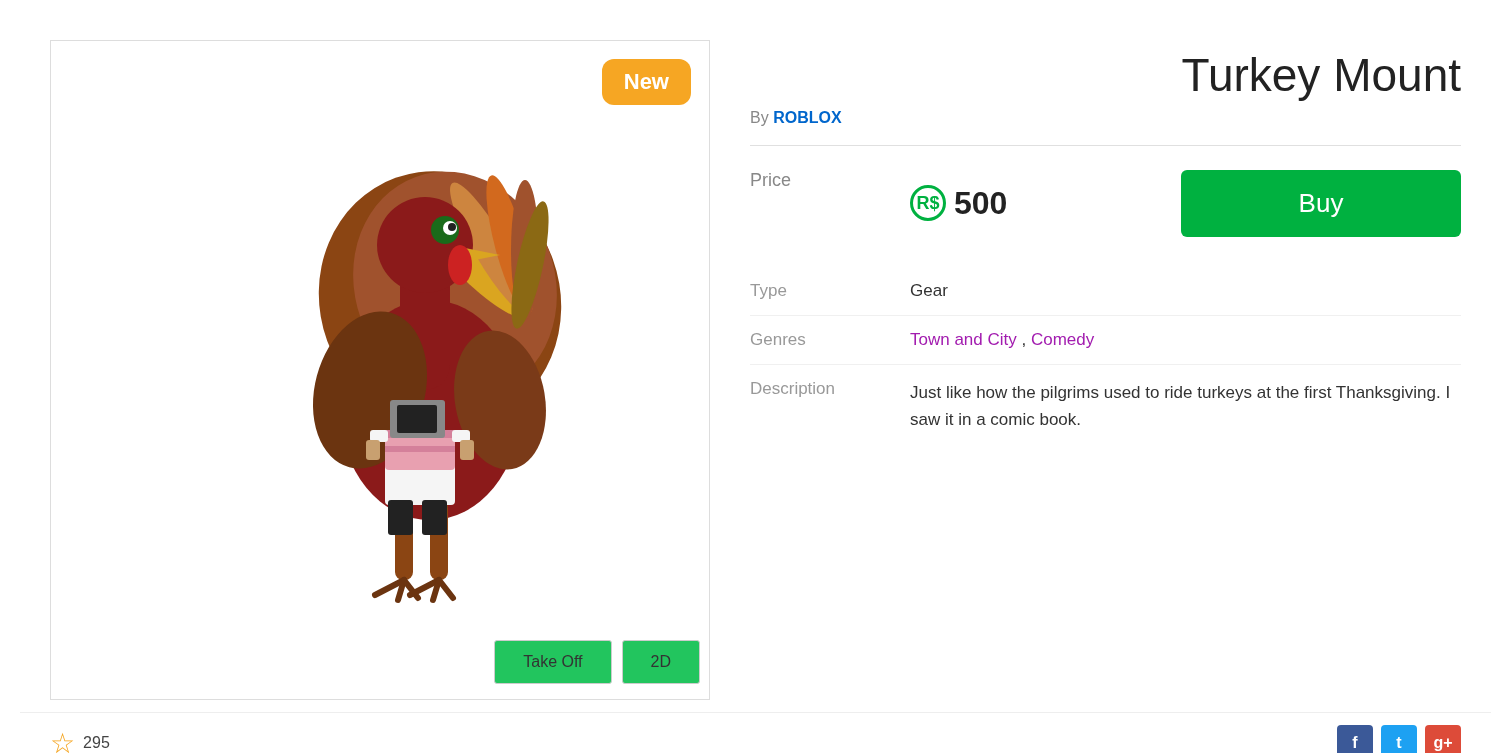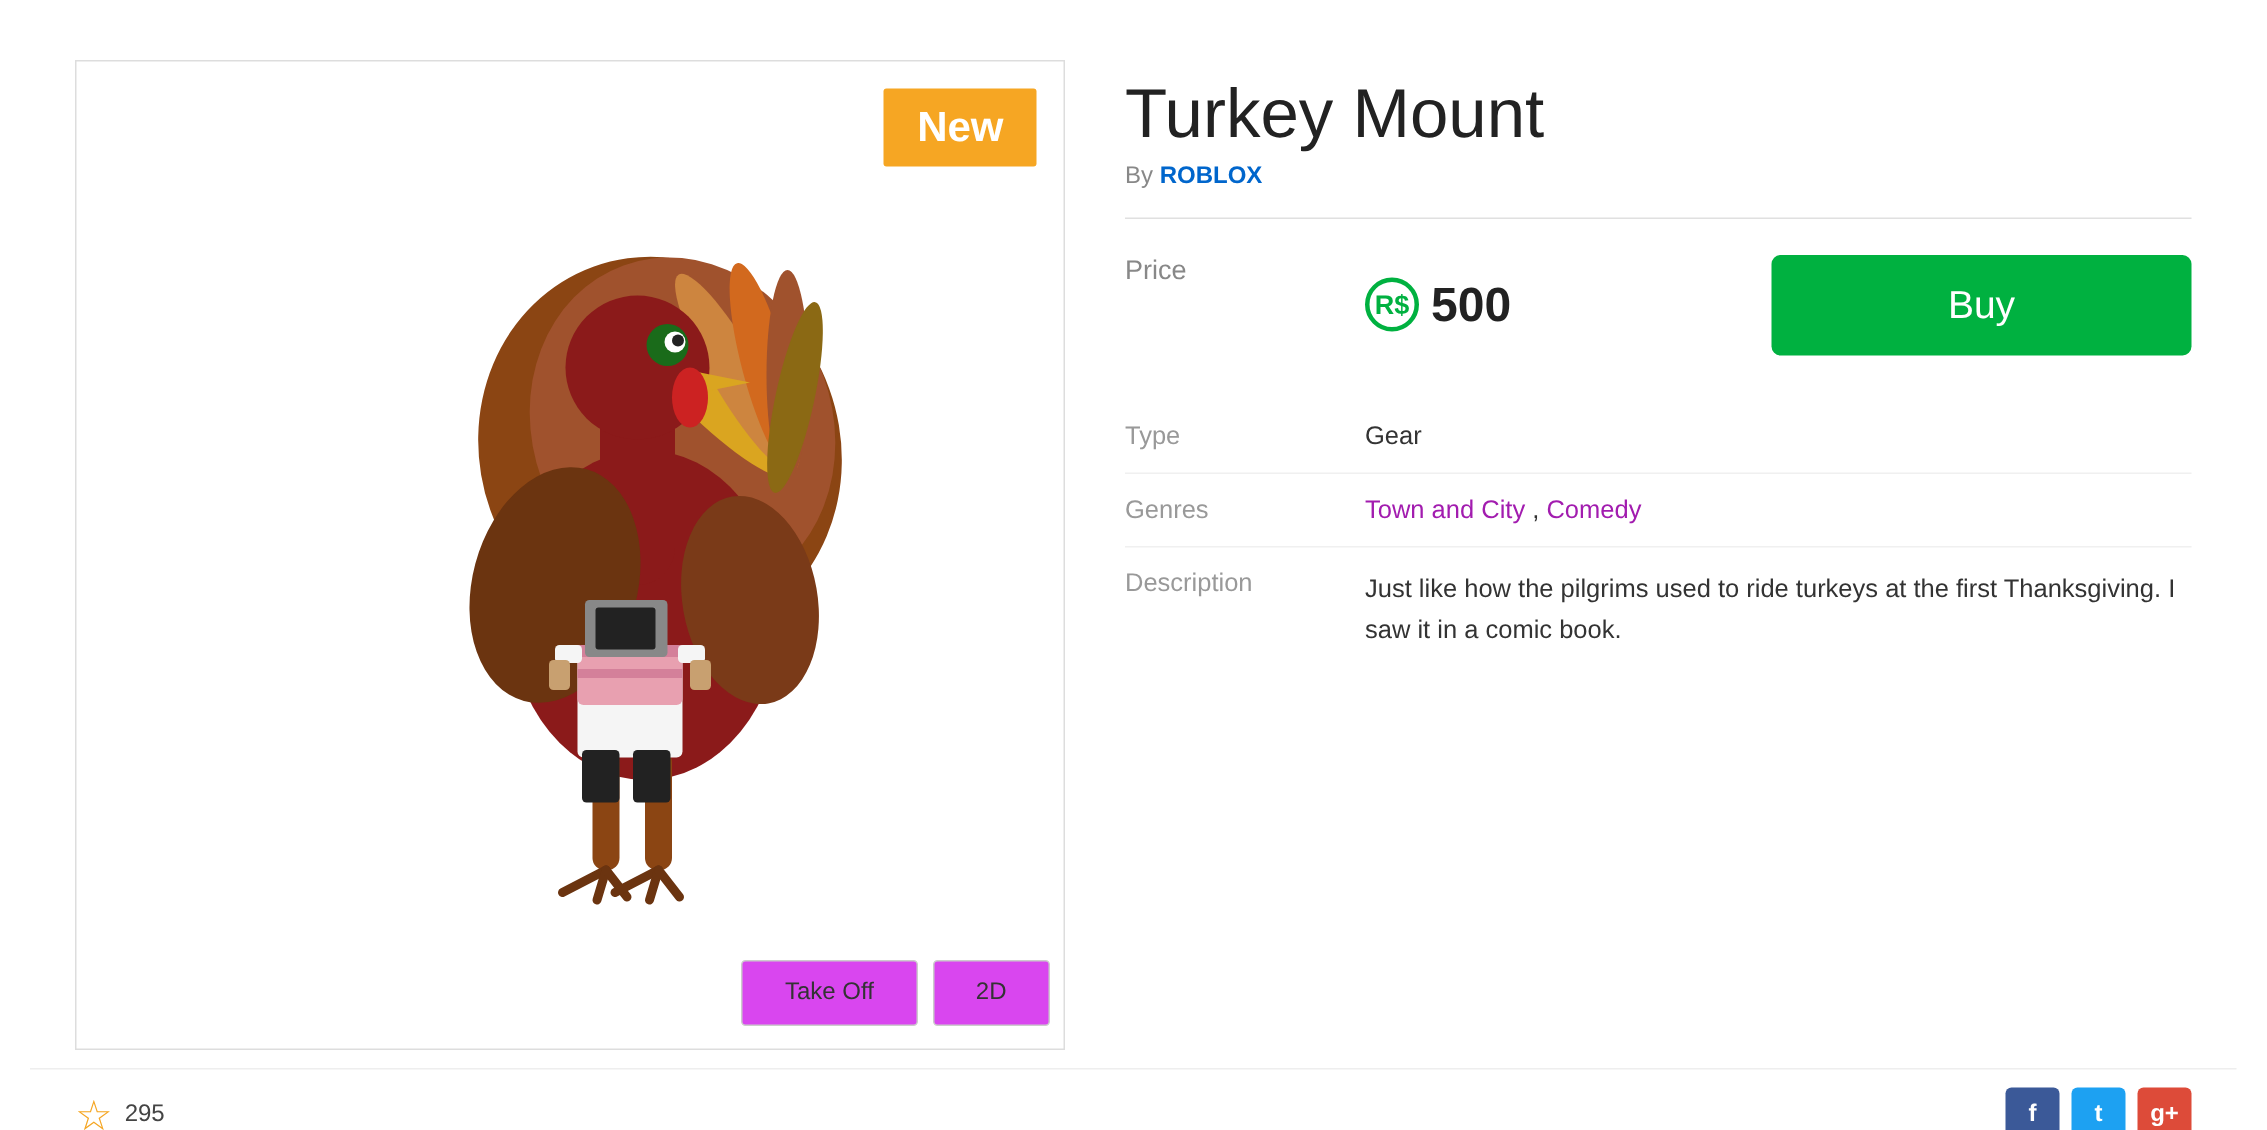--- a/index.html
+++ b/index.html
@@ -45,59 +45,60 @@
       align-items: center;
       justify-content: center;
       position: relative;
     }
     .new-badge {
       position: absolute;
       top: 18px;
       right: 18px;
       background: #f6a623;
       color: #fff;
-      font-size: 28px;
+      font-size: 22px;
       font-weight: bold;
       padding: 10px 22px;
-      border-radius: 2px;
+      border-radius: 12px;
     }
     
     .turkey-image {
       width: 440px;
       height: 540px;
     }
     .preview-buttons {
       display: flex;
       gap: 10px;
       margin-top: -60px;
       margin-right: 10px;
       position: relative;
       z-index: 10;
     }
     .preview-btn {
-      background: #d946ef;
+      background: #22c55e;
       border: 1.5px solid #ccc;
       padding: 12px 28px;
       font-size: 16px;
       cursor: pointer;
       border-radius: 3px;
       color: #333;
     }
 
     
     .item-details-section {
       flex: 1;
       padding-top: 10px;
     }
     .item-title {
       font-size: 46px;
       font-weight: 400;
       color: #222;
       line-height: 1.1;
       margin-bottom: 8px;
+      text-align: right;
     }
     .item-creator {
       font-size: 16px;
       color: #888;
       margin-bottom: 18px;
     }
     .item-creator a {
       color: #0066cc;
       text-decoration: none;
       font-weight: 700;

